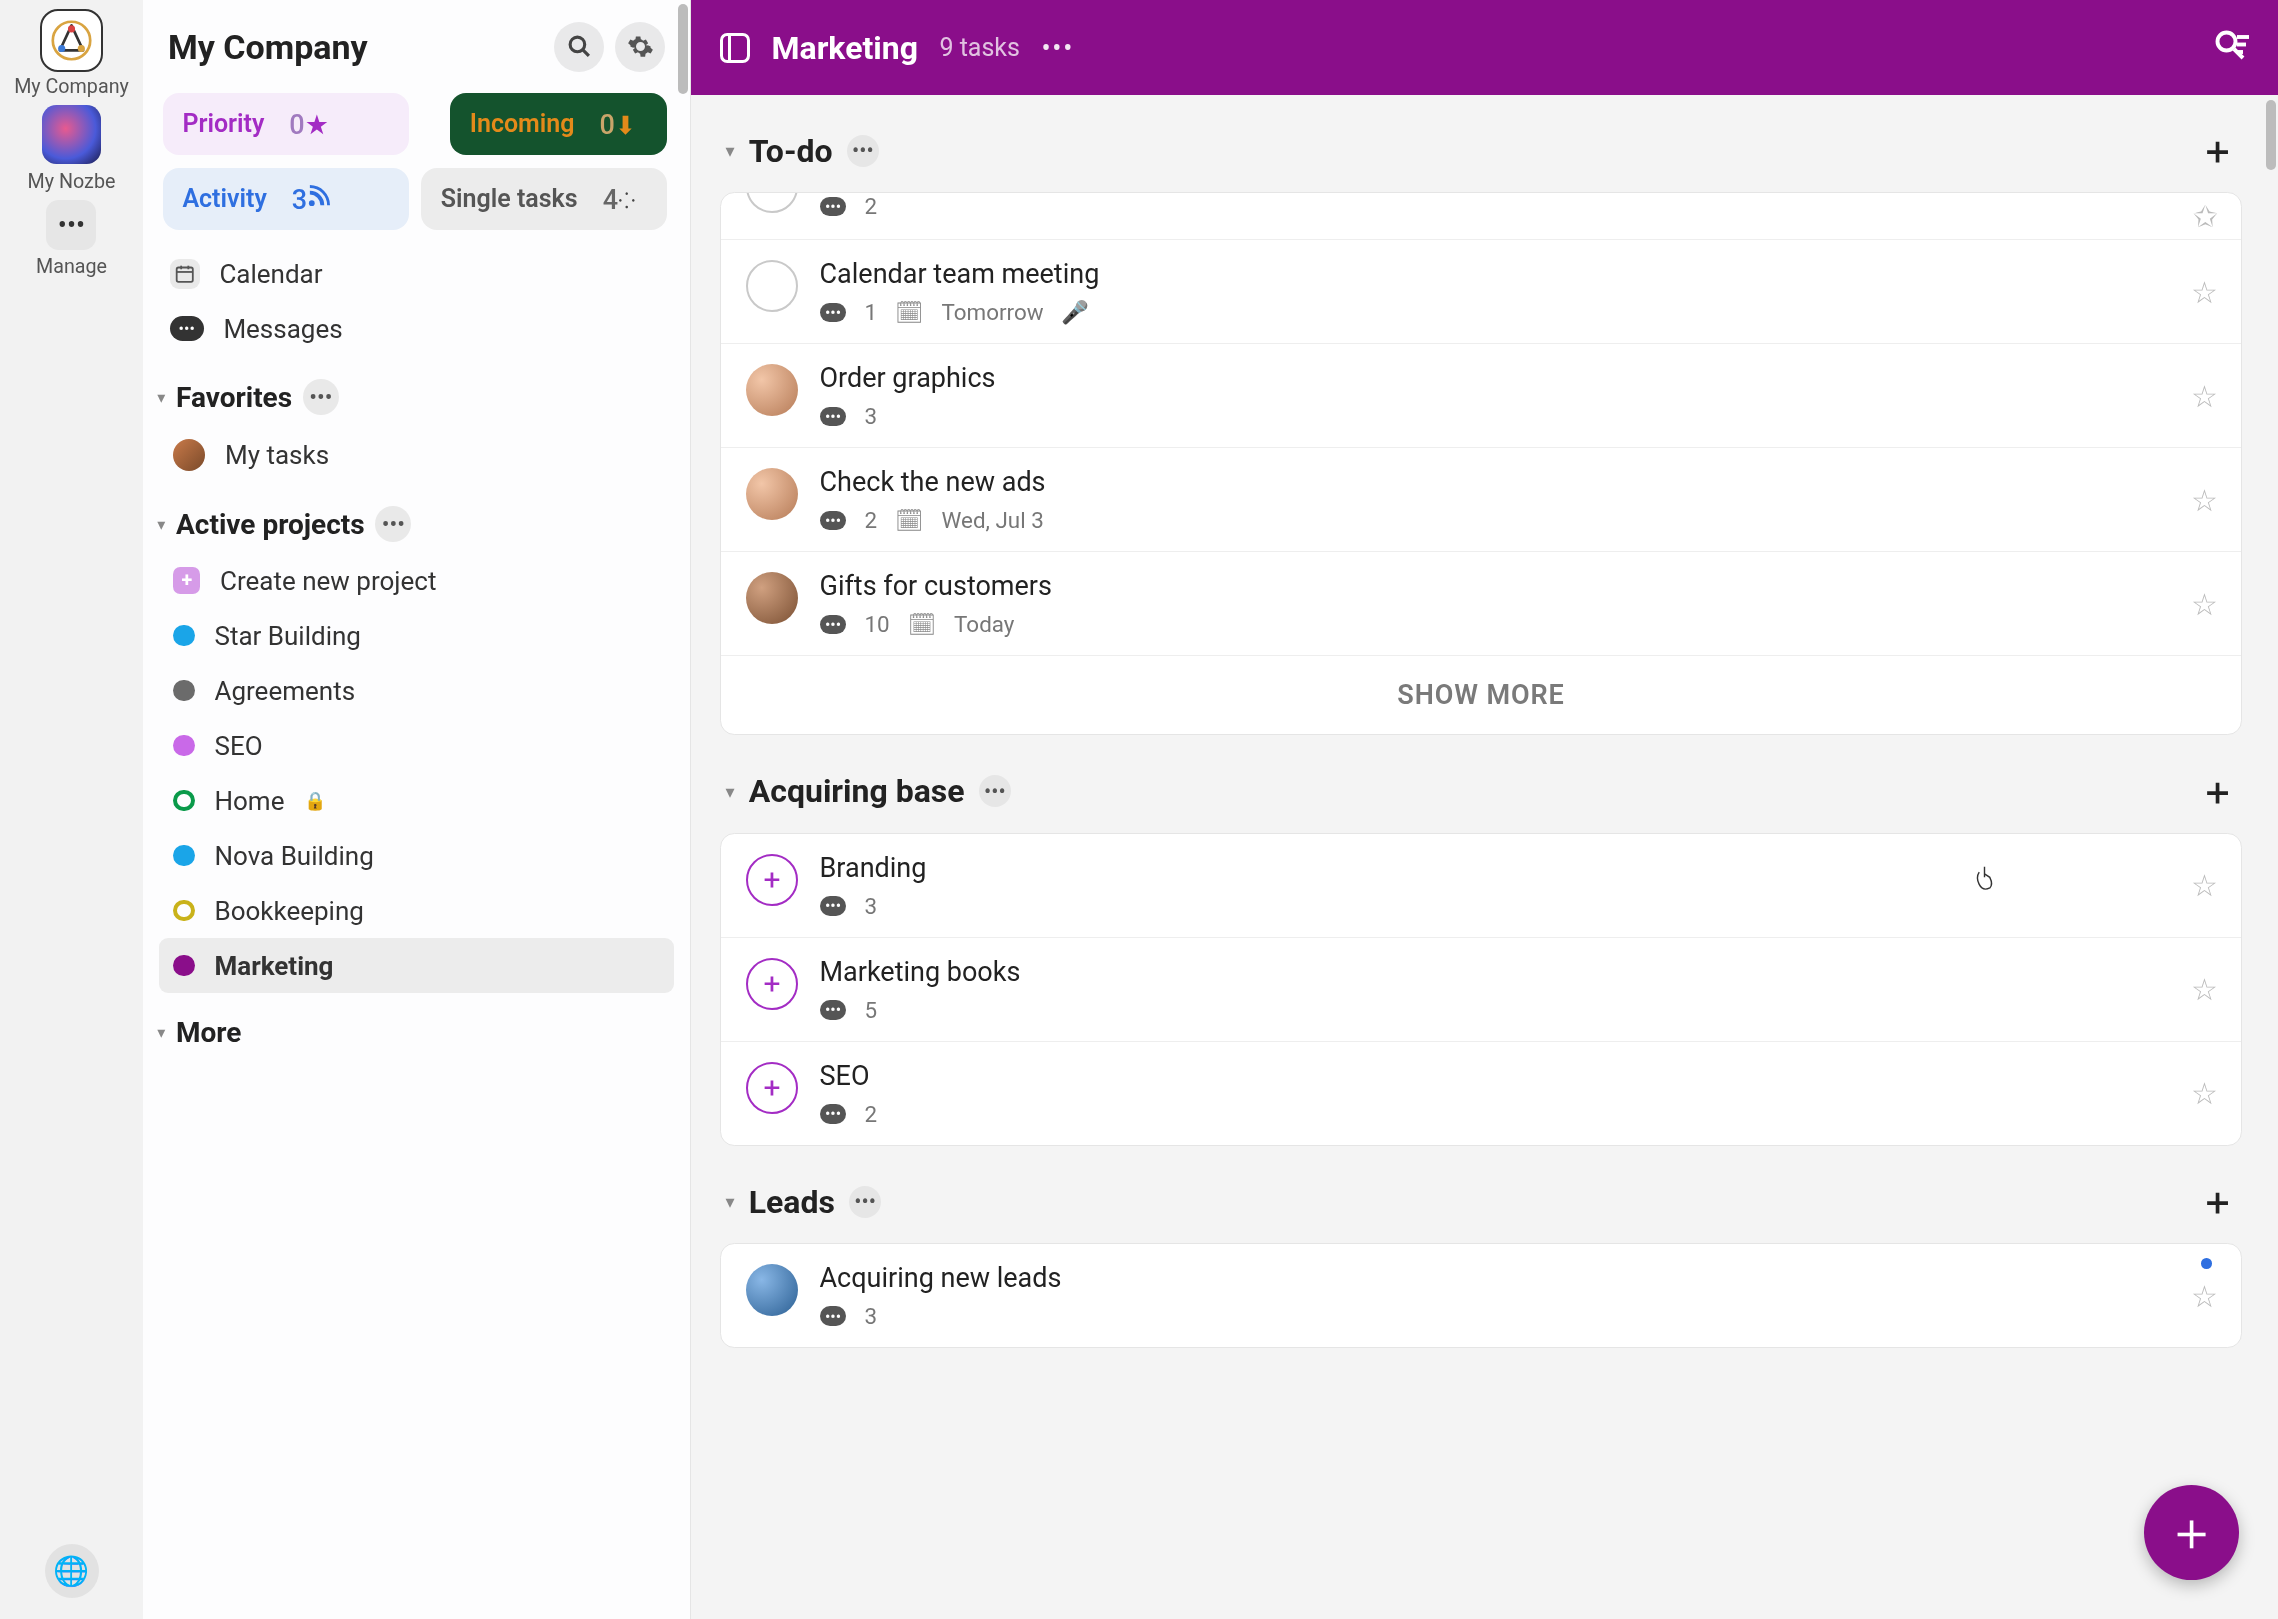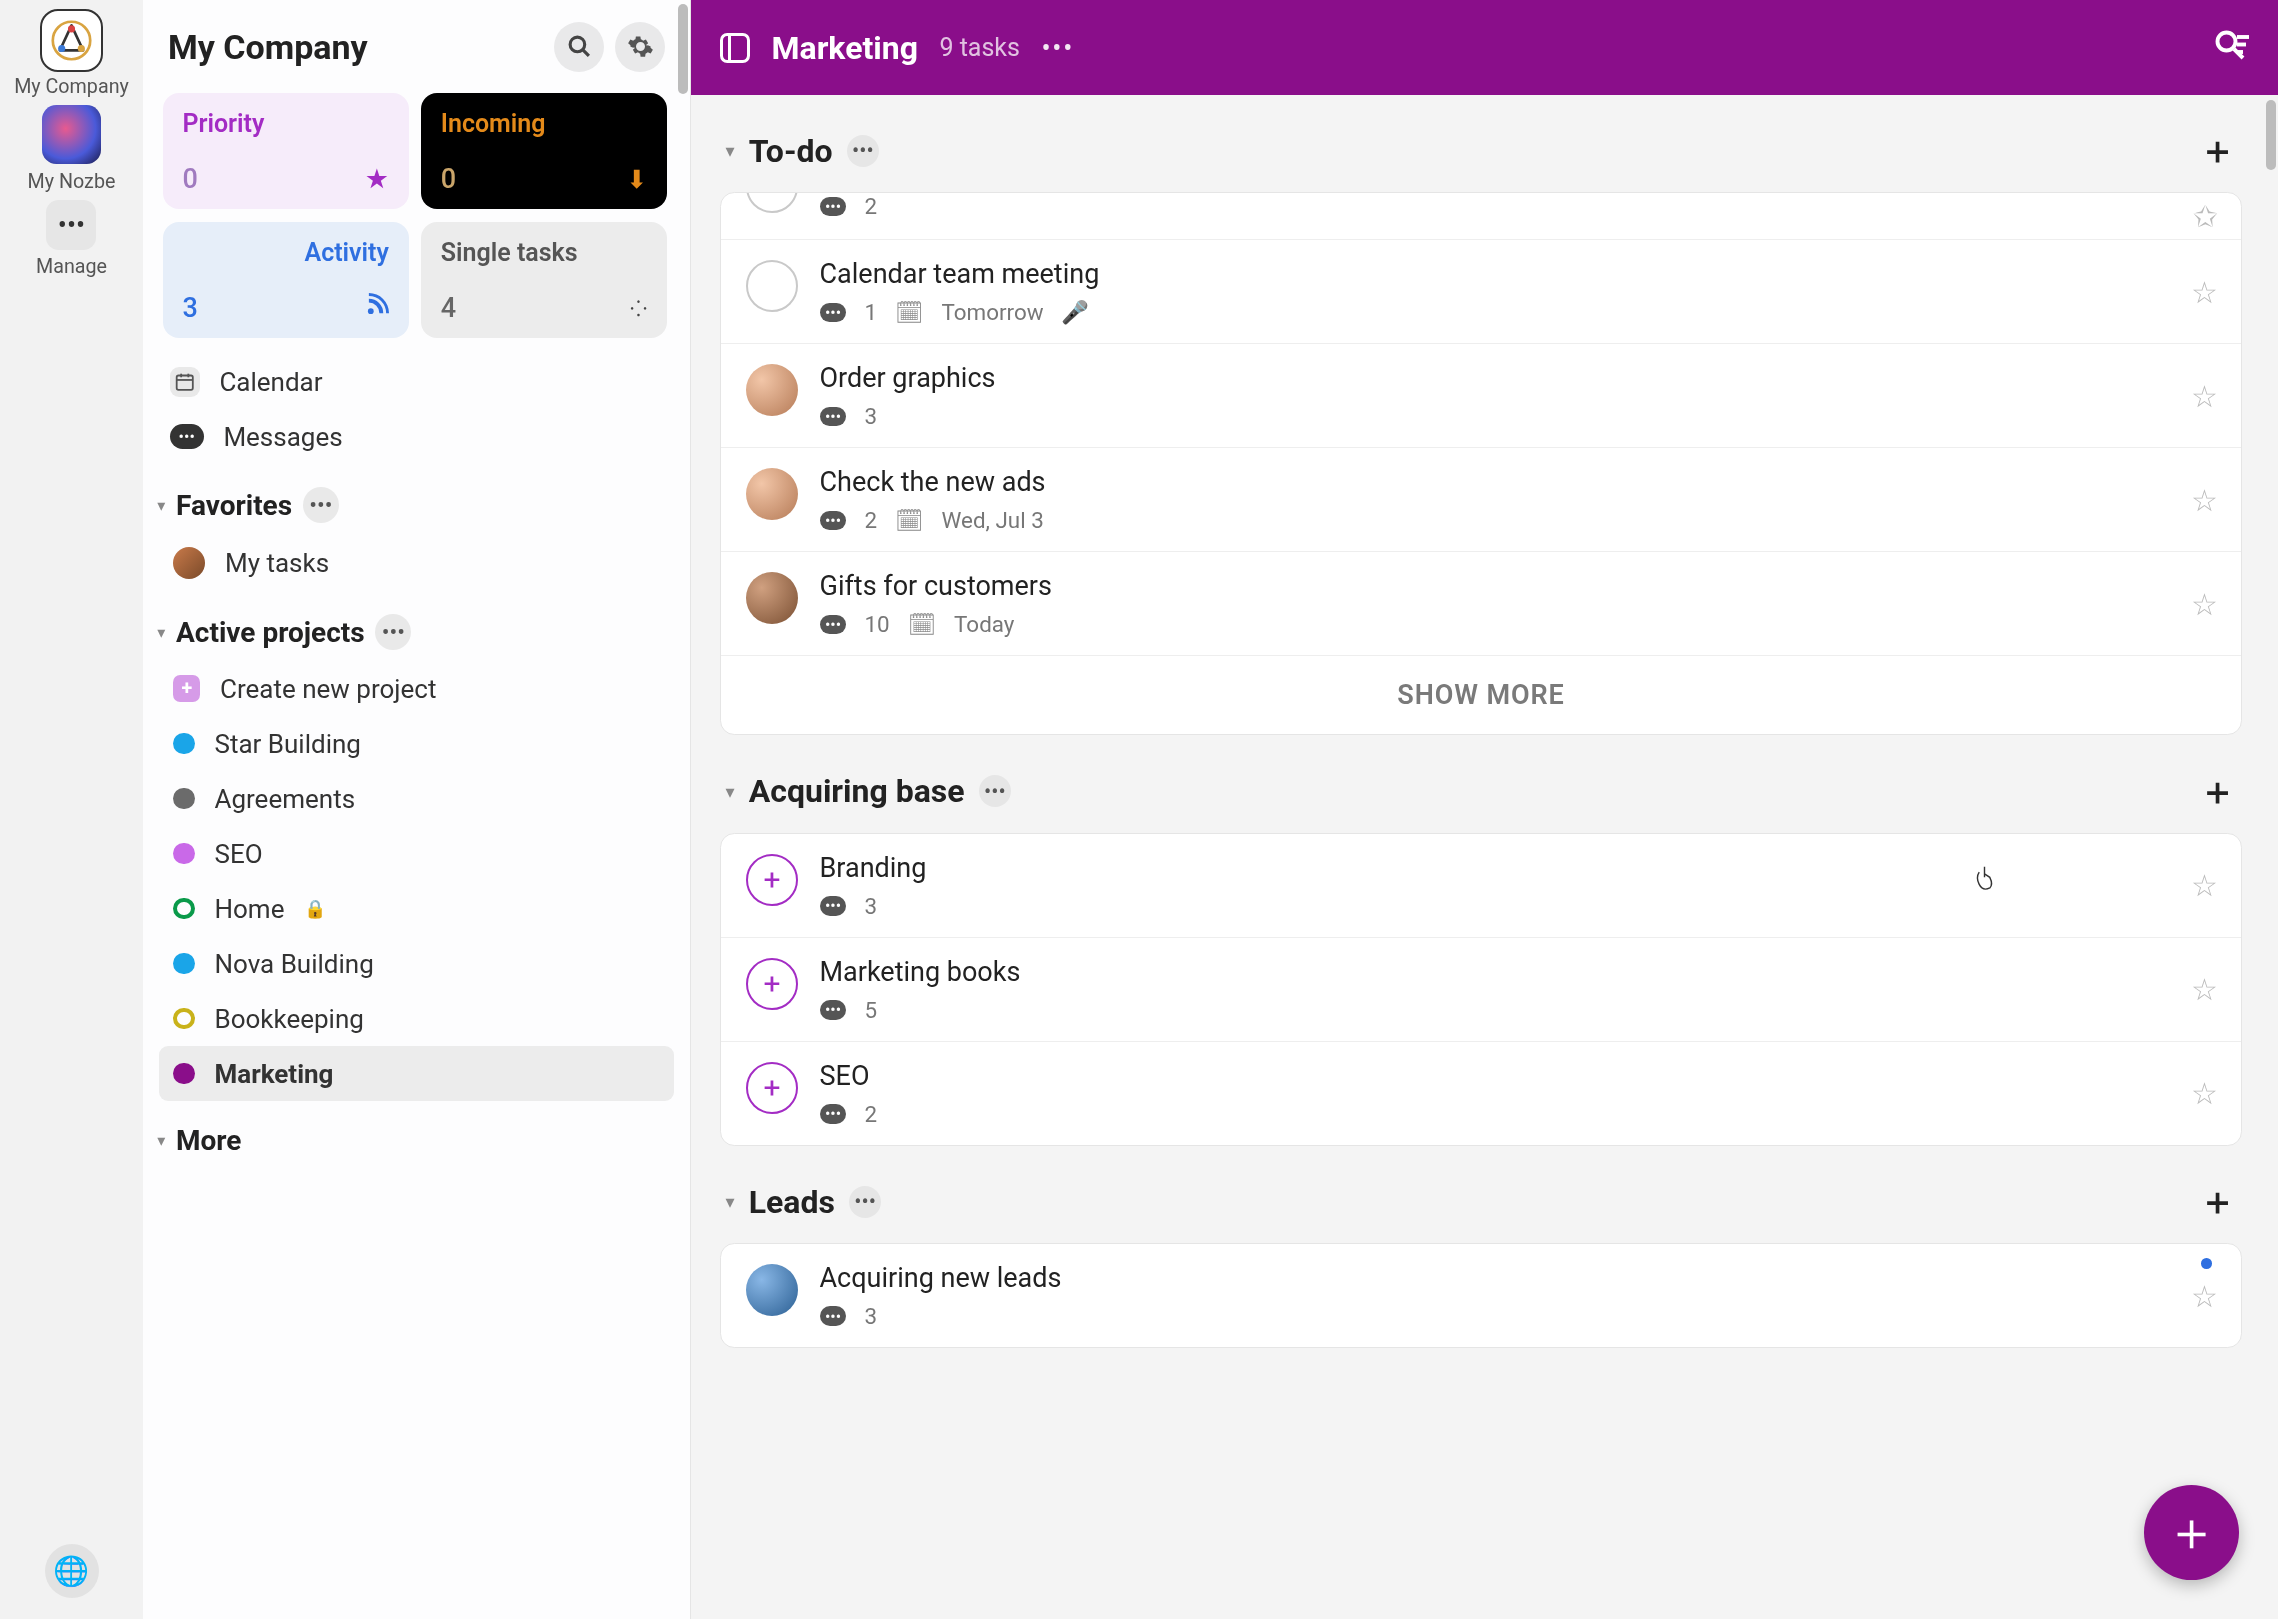--- a/index.html
+++ b/index.html
@@ -14,28 +14,28 @@
   .rail-avatar.dots { background:#e6e6e6; width:50px; height:50px; border-radius:12.5px; font-size:27px; color:#333;}
   .rail-globe { width:54px; height:54px; border-radius:50%; background:#e2e2e2; display:flex; align-items:center; justify-content:center; font-size:29px; color:#444; margin-bottom:21.5px;}
   
   .sidebar { width:548px; background:#fdfdfe; display:flex; flex-direction:column; border-right:0.9px solid #e5e5e5; position:relative;}
   .sidebar-scroll { position:absolute; right:0; top:0; width:16px; height:100%; background:transparent;}
   .sidebar-scroll .thumb{position:absolute; right:1.8px; top:3.6px; width:10.7px; height:90px; background:#bcbcbc; border-radius:5.4px;}
   .sidebar-header { display:flex; align-items:center; padding:21.5px 25px 9px 25px; gap:10.7px;}
   .sidebar-title { font-size:34px; font-weight:700; flex:1;}
   .circ-btn { width:50px;height:50px;border-radius:50%; background:#e9e9ea; display:flex;align-items:center;justify-content:center; color:#444;}
   .tiles { display:grid; grid-template-columns:1fr 1fr; gap:12.5px; padding:12.5px 23px 9px 19.7px;}
-  .tile { border-radius:16px; padding:16px 19.7px 14.3px 19.7px; display:flex; flex-direction:column; gap:25px;}
+  .tile { border-radius:16px; padding:16px 19.7px 14.3px 19.7px; display:flex; gap:25px;}
   .tile .row{display:flex; align-items:center; justify-content:space-between;}
   .tile-title{font-size:25px; font-weight:600;}
   .tile-count{font-size:27px; font-weight:500;}
   .tile.priority{background:#f6ecfa;}
   .tile.priority .tile-title{color:#a32cc4;}
   .tile.priority .tile-count{color:#a07abf;}
-  .tile.incoming{background:#000000;}
+  .tile.incoming{background:#14532d;margin-left:29px;}
   .tile.incoming .tile-title{color:#e48a1a;}
   .tile.incoming .tile-count{color:#caa56a;}
   .tile.activity{background:#e6eef9;text-align:right;}
   .tile.activity .tile-title{color:#2f6fe0;}
   .tile.activity .tile-count{color:#2f6fe0;}
   .tile.single{background:#ececec;}
   .tile.single .tile-title{color:#555;}
   .tile.single .tile-count{color:#666;}
   .nav-list{padding:7.2px 16px;}
   .nav-item{display:flex; align-items:center; gap:19.7px; padding:12.5px 10.7px; border-radius:10.7px; cursor:pointer;}

